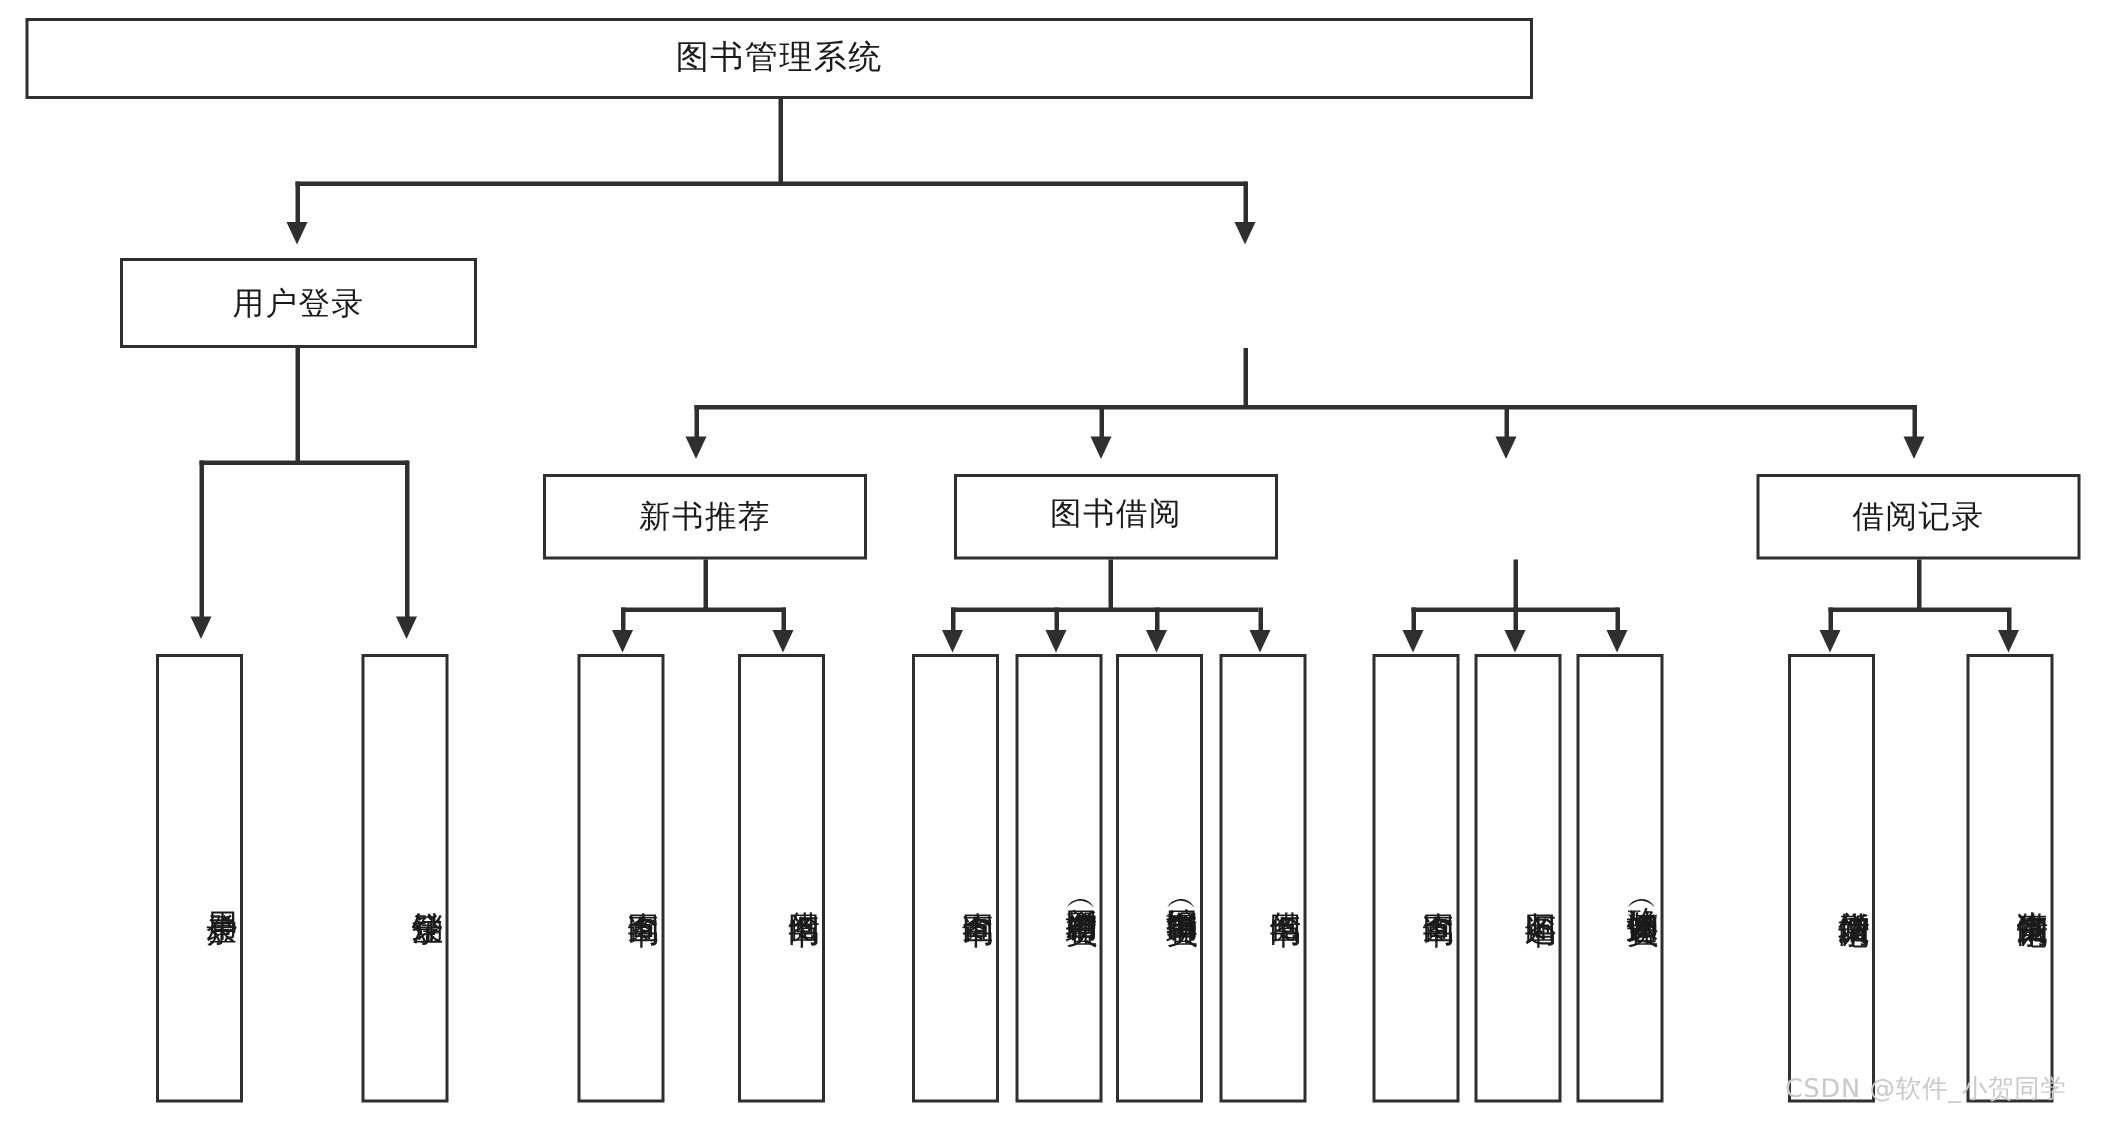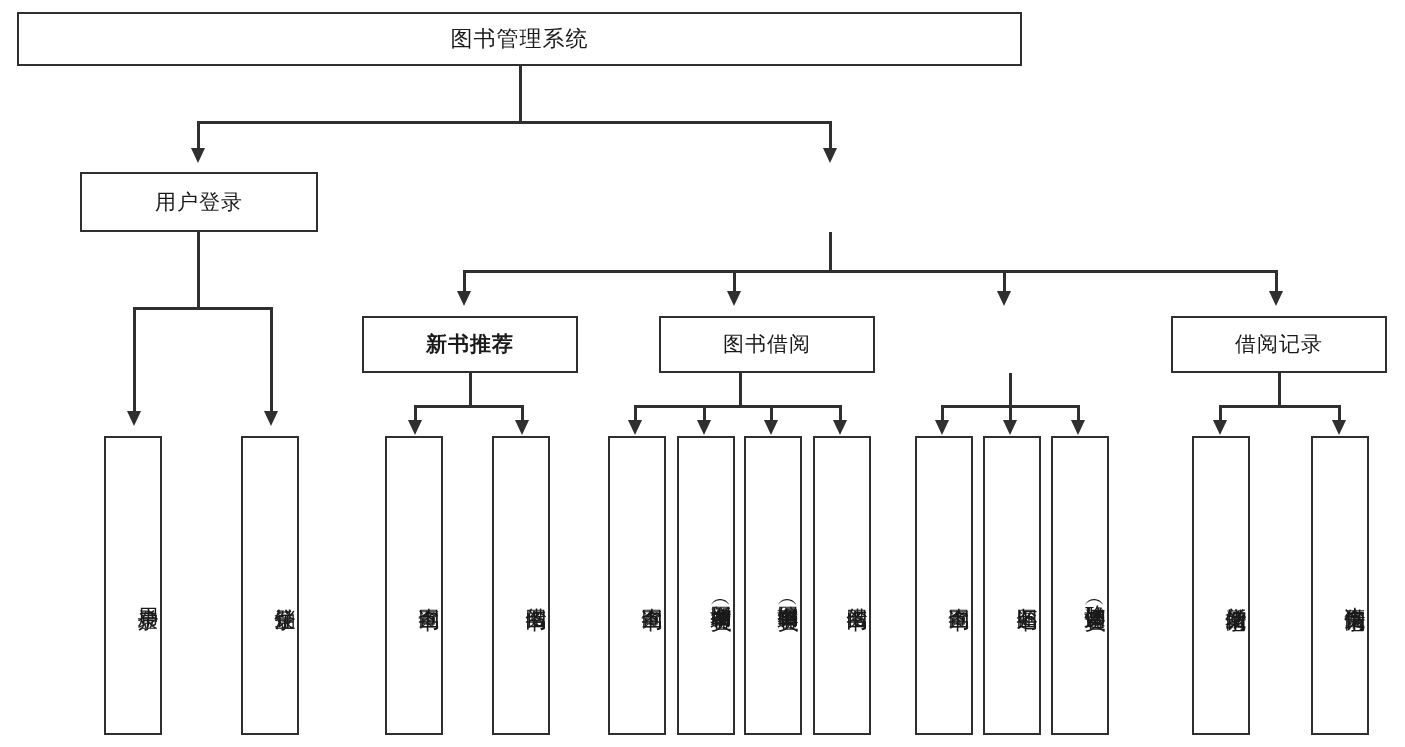--- a/index.html
+++ b/index.html
@@ -112,24 +112,24 @@
   <div class="ln hln" style="left:463px;top:270px;width:814px;"></div>
   <div class="ln vln" style="left:463px;top:270px;height:22px;"></div>
   <div class="arrow" style="left:457px;top:291px;"></div>
   <div class="ln vln" style="left:733px;top:270px;height:22px;"></div>
   <div class="arrow" style="left:727px;top:291px;"></div>
   <div class="ln vln" style="left:1003px;top:270px;height:22px;"></div>
   <div class="arrow" style="left:997px;top:291px;"></div>
   <div class="ln vln" style="left:1275px;top:270px;height:22px;"></div>
   <div class="arrow" style="left:1269px;top:291px;"></div>
 
-  <div class="node h" style="left:362px;top:316px;width:216px;height:57px;font-weight:bold;">
+  <div class="node h" style="left:362px;top:316px;width:216px;height:57px;">
     <span>新书推荐</span>
   </div>
-  <div class="node h" style="left:659px;top:316px;width:216px;height:57px;">
+  <div class="node h" style="left:636px;top:316px;width:216px;height:57px;font-family:Liberation Mono, monospace;">
     <span>图书借阅</span>
   </div>
   <div class="node h" style="left:1171px;top:316px;width:216px;height:57px;">
     <span>借阅记录</span>
   </div>
 
   <div class="ln vln" style="left:469px;top:373px;height:34px;"></div>
   <div class="ln hln" style="left:414px;top:405px;width:110px;"></div>
   <div class="ln vln" style="left:414px;top:405px;height:16px;"></div>
   <div class="arrow" style="left:408px;top:420px;"></div>
@@ -200,14 +200,15 @@
     <span>确认归还（管理员）</span>
   </div>
 
   <div class="node v" style="left:1192px;top:436px;width:58px;height:299px;">
     <span>新增借阅记录</span>
   </div>
   <div class="node v" style="left:1311px;top:436px;width:58px;height:299px;">
     <span>查询借阅记录</span>
   </div>
 
+  <div class="watermark" style="left:1190px;top:714px;">CSDN @软件_小贺同学</div>
 
 </div>
 
 </body></html>

